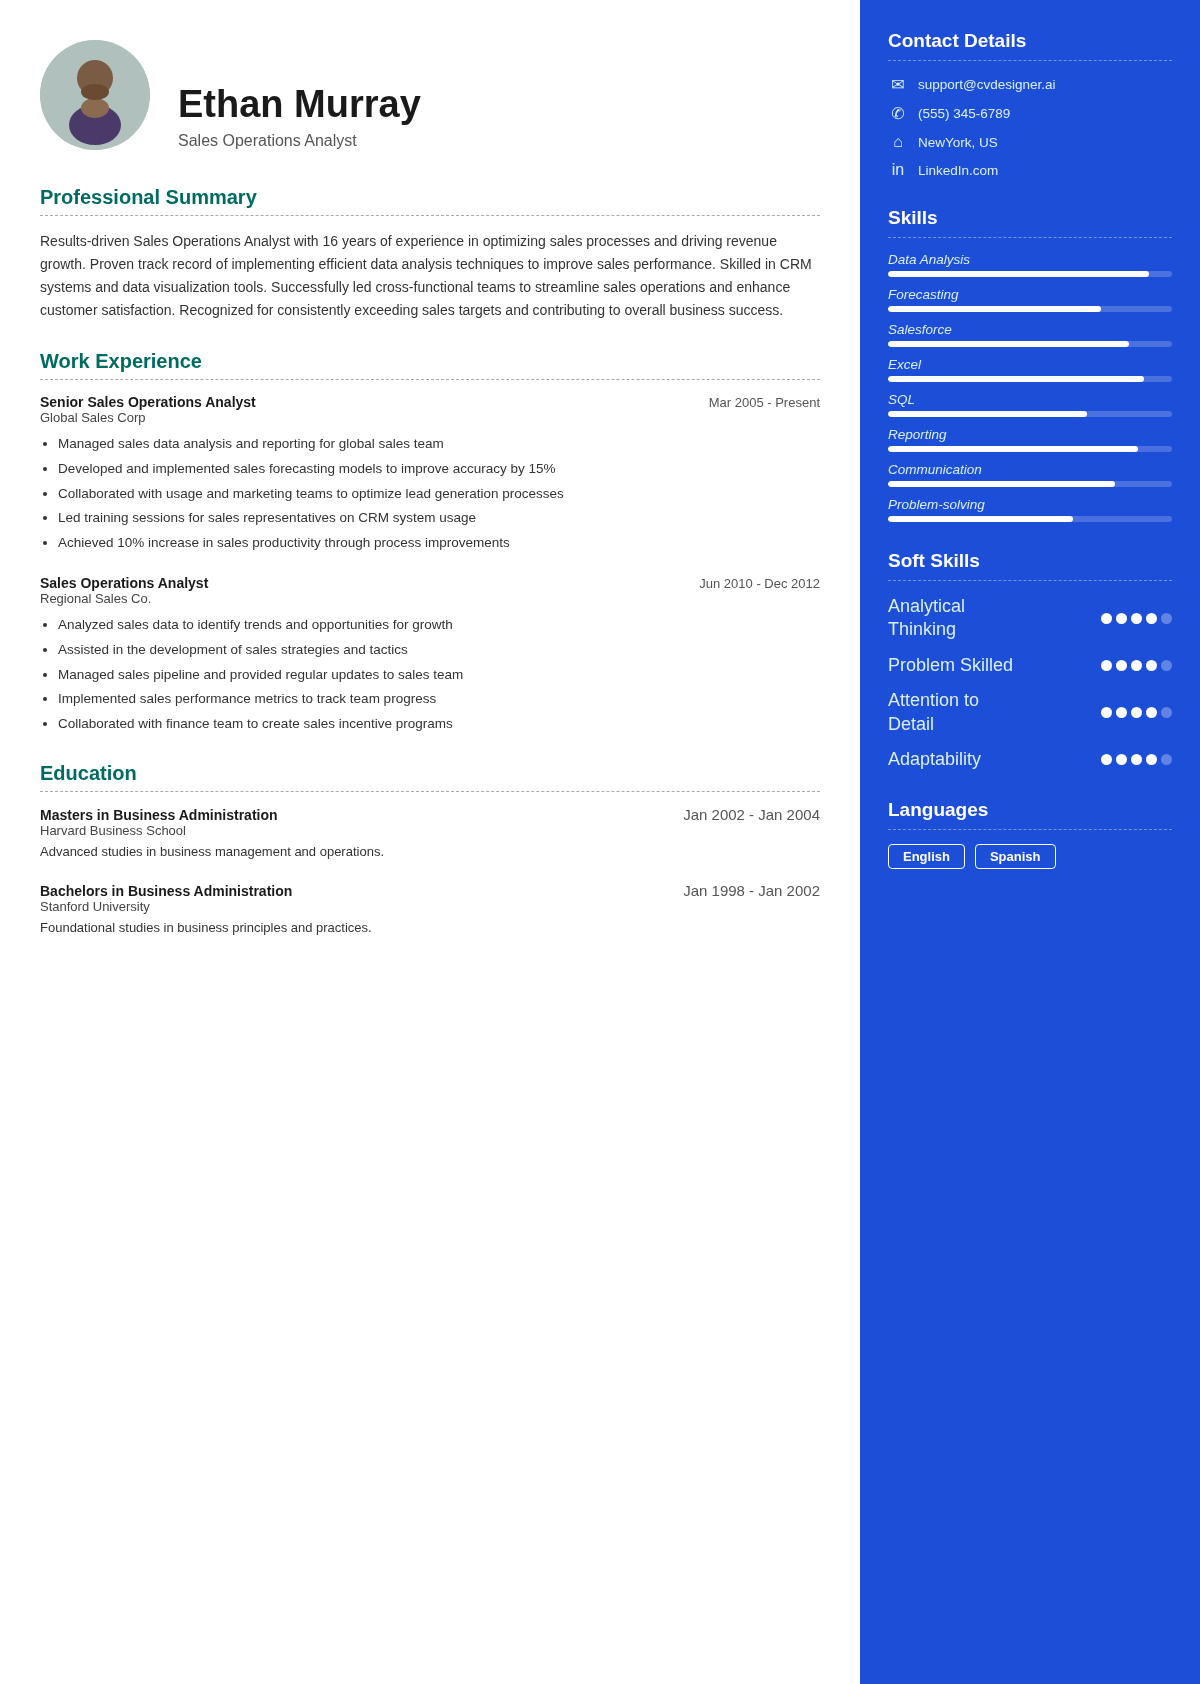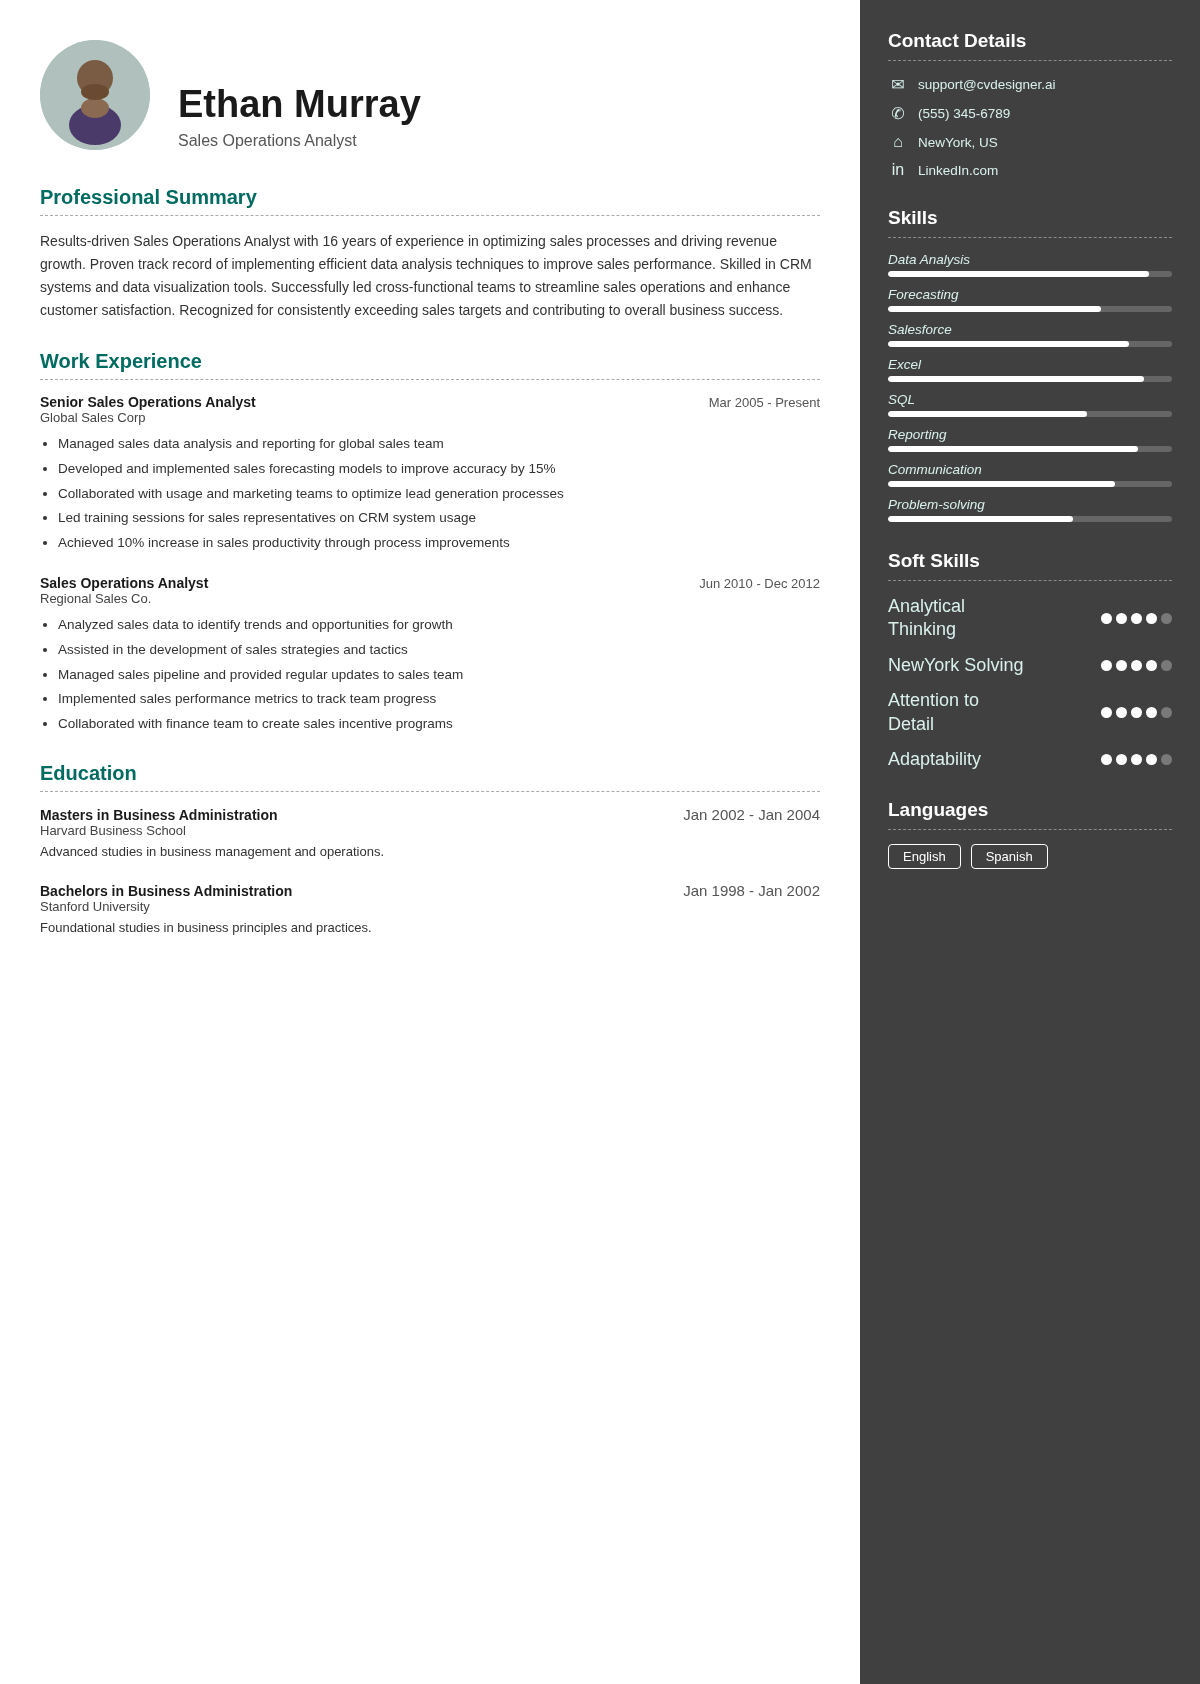--- a/index.html
+++ b/index.html
@@ -14,21 +14,21 @@
     
     .left-panel {
       flex: 1;
       padding: 40px 40px 40px 40px;
       background: #fff;
     }
 
     
     .right-panel {
       width: 340px;
-      background: #404040;
+      background: #1d4ed8;
       color: #fff;
       padding: 30px 28px;
     }
 
     
     .header {
       display: flex;
       align-items: flex-end;
       gap: 28px;
       margin-bottom: 36px;
@@ -222,20 +222,21 @@
       gap: 10px;
       flex-wrap: wrap;
       margin-top: 4px;
     }
     .lang-badge {
       border: 1.5px solid #fff;
       color: #fff;
       border-radius: 4px;
       padding: 4px 14px;
       font-size: 13px;
+      font-weight: bold;
     }
   </style>
 </head>
 <body>
 
 <div class="left-panel">
 
   <div class="header">
     <div class="avatar">
 
@@ -410,21 +411,21 @@
       <div class="soft-skill-name">Analytical<br>Thinking</div>
       <div class="dots">
             <div class="dot dot-filled"></div>
             <div class="dot dot-filled"></div>
             <div class="dot dot-filled"></div>
             <div class="dot dot-filled"></div>
             <div class="dot dot-empty"></div>
           </div>
     </div>
         <div class="soft-skill-item">
-      <div class="soft-skill-name">NewYork Solving</div>
+      <div class="soft-skill-name">Problem Skilled</div>
       <div class="dots">
             <div class="dot dot-filled"></div>
             <div class="dot dot-filled"></div>
             <div class="dot dot-filled"></div>
             <div class="dot dot-filled"></div>
             <div class="dot dot-empty"></div>
           </div>
     </div>
         <div class="soft-skill-item">
       <div class="soft-skill-name">Attention to<br>Detail</div>

